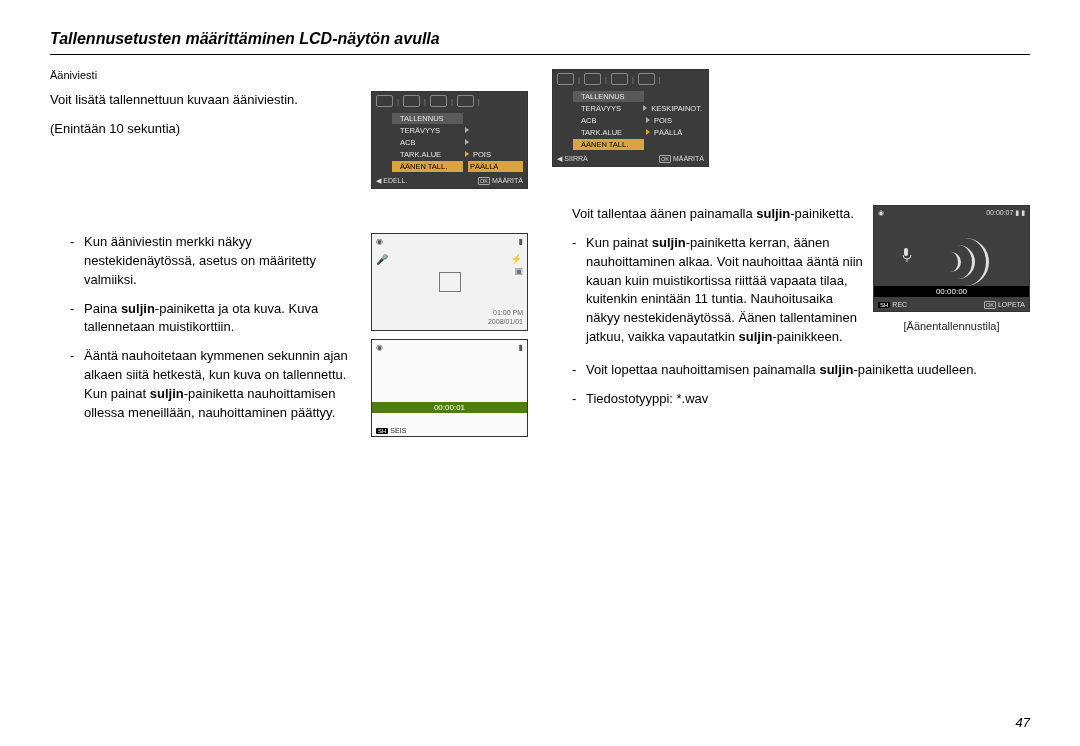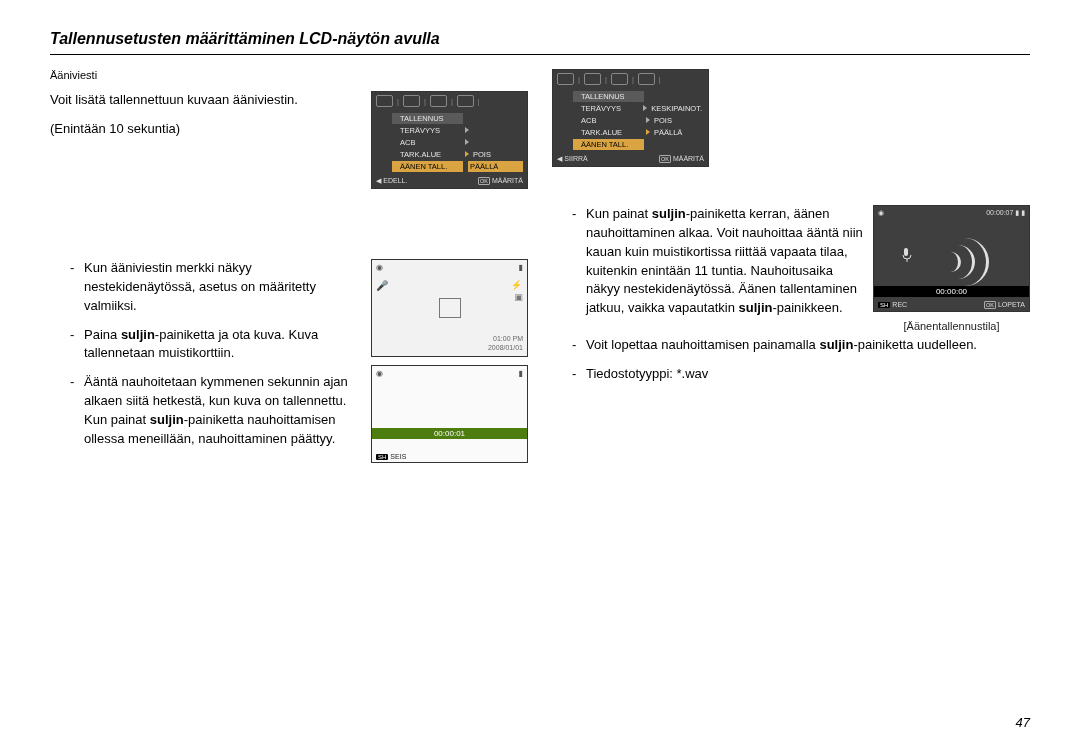--- a/index.html
+++ b/index.html
@@ -301,21 +301,21 @@
                 </div>
             </div>
             <div class="menu-bottom">
               <span>◀ <span>EDELL.</span></span>
               <span><span class="ok-box">OK</span><span>MÄÄRITÄ</span></span>
             </div>
           </div>
         </div>
       </div>
 
-      <div class="body-row" style="margin-top:62px;">
+      <div class="body-row" style="margin-top:36px;">
         <ul class="bullets body-text">
           <li>Kun ääniviestin merkki näkyy nestekidenäytössä, asetus on määritetty valmiiksi.</li>
           <li>
             <span>Paina </span><b>suljin</b><span>-painiketta ja ota kuva.  Kuva tallennetaan muistikorttiin.</span>
           </li>
           <li>
             <span>Ääntä nauhoitetaan kymmenen sekunnin ajan alkaen siitä hetkestä, kun kuva on tallennettu. Kun painat </span><b>suljin</b><span>-painiketta nauhoittamisen ollessa meneillään, nauhoittaminen päättyy.</span>
           </li>
         </ul>
 
@@ -397,20 +397,23 @@
             <div class="menu-bottom">
               <span>◀ <span>SIIRRÄ</span></span>
               <span><span class="ok-box">OK</span><span>MÄÄRITÄ</span></span>
             </div>
           </div>
         </div>
       </div>
 
       <div class="body-row" style="margin-top:30px;">
         <div class="body-text">
+          <p class="intro" style="padding-left:20px;">
+            <span>Voit tallentaa äänen painamalla </span><b>suljin</b><span>-painiketta.</span>
+          </p>
           <ul class="bullets bullets-col2">
             <li>
               <span>Kun painat </span><b>suljin</b><span>-painiketta kerran, äänen nauhoittaminen alkaa. Voit nauhoittaa ääntä niin kauan kuin muistikortissa riittää vapaata tilaa, kuitenkin enintään 11 tuntia.  Nauhoi­tusaika näkyy nestekidenäytössä.  Äänen tallentaminen jatkuu, vaikka vapautatkin </span><b>suljin</b><span>-painikkeen.</span>
             </li>
           </ul>
         </div>
 
         <div>
           <div class="lcd dark2">
             <div class="lcd-inner recvis">

